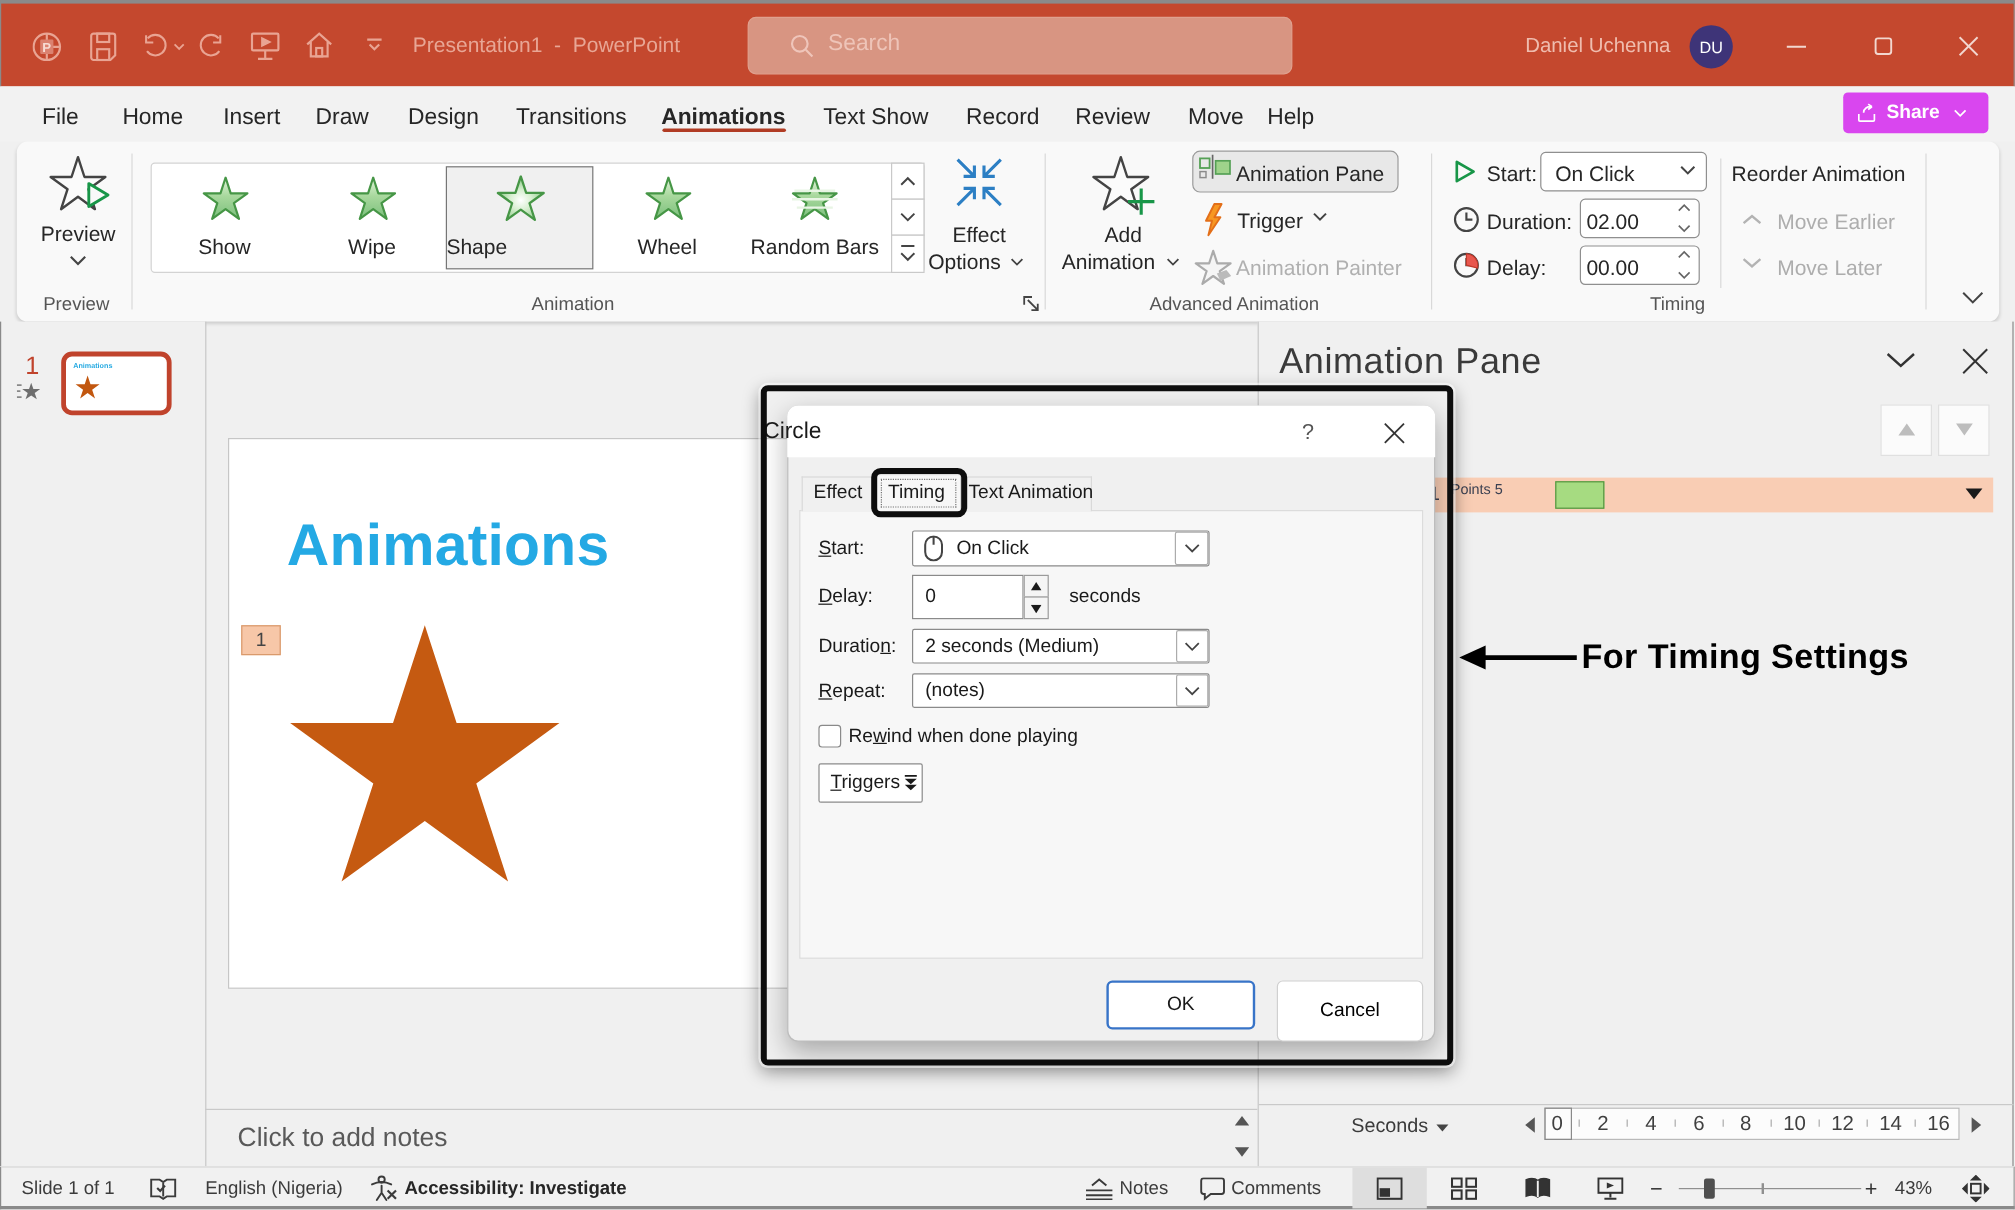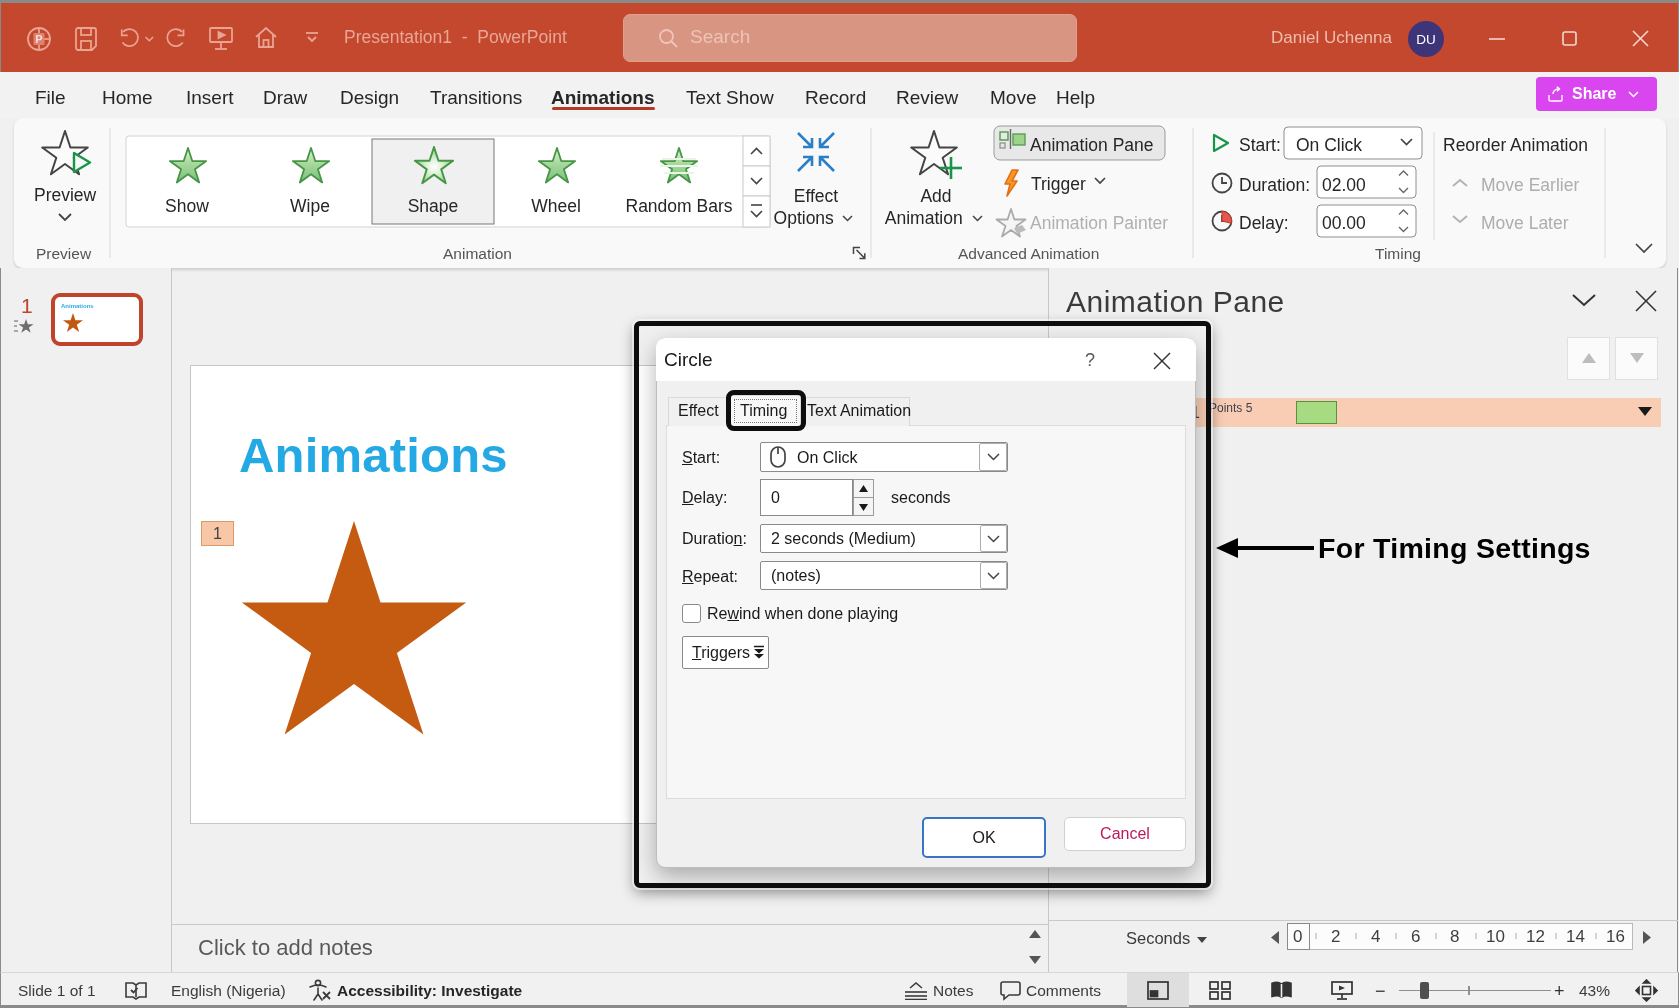--- a/index.html
+++ b/index.html
@@ -213,21 +213,21 @@
     </g>
 
  <path d="M1636 126 l8 8 8-8" fill="none" stroke="#444" stroke-width="1.7"></path>
 </svg>
 
 <div class="a" style="top:118px;left:0;width:1679px;height:150px;font-size:17.5px;color:#262626">
  <div class="a" style="left:34px;top:67px">Preview</div>
  <div class="a" style="left:36px;top:127px;font-size:15.5px;color:#555">Preview</div>
  <div class="a" style="left:126px;top:78px;width:122px;text-align:center">Show</div>
  <div class="a" style="left:249px;top:78px;width:122px;text-align:center">Wipe</div>
- <div class="a" style="left:372px;top:78px;width:122px;text-align:center">Shape</div>
+ <div class="a" style="left:372px;top:78px;width:122px;text-align:left">Shape</div>
  <div class="a" style="left:495px;top:78px;width:122px;text-align:center">Wheel</div>
  <div class="a" style="left:618px;top:78px;width:122px;text-align:center">Random Bars</div>
  <div class="a" style="left:776px;top:68px;width:80px;text-align:center">Effect</div>
  <div class="a" style="left:756px;top:90px;width:110px;text-align:center">Options&nbsp;&nbsp;&nbsp;</div>
  <svg class="a" style="left:842px;top:97px" width="11" height="7" viewBox="0 0 11 7" fill="none" stroke="#444" stroke-width="1.5">
       <path d="M1 1 l4.5 4.5 L10 1"></path>
     </svg>
  <div class="a" style="left:443px;top:127px;font-size:15.5px;color:#555">Animation</div>
  <div class="a" style="left:896px;top:68px;width:80px;text-align:center">Add</div>
  <div class="a" style="left:861px;top:90px;width:140px;text-align:center">Animation&nbsp;&nbsp;&nbsp;</div>
@@ -403,21 +403,21 @@
 <div class="a" style="left:1420px;top:982px;width:9px;height:17px;background:#4F4F4F;border-radius:2px"></div>
 <div class="a" style="left:1554px;top:981px;font-size:18px;color:#333">+</div>
 <div class="a" style="left:1579px;top:982px;font-size:15.5px;color:#3B3B3B">43%</div>
 <svg class="a" style="left:1635px;top:979px" width="23" height="23" viewBox="0 0 23 23" fill="none" stroke="#333" stroke-width="1.6">
     <path d="M11.5 1 l3 3 h-6 z M11.5 22 l3-3 h-6 z M1 11.5 l3-3 v6 z M22 11.5 l-3-3 v6 z" fill="#333"></path>
     <rect x="7.5" y="7.5" width="8" height="8"></rect>
   </svg>
 
 <div class="a" style="left:656px;top:338px;width:540px;height:530px;background:#F0F0F0;border:1px solid #BDBDBD;border-radius:9px;box-shadow:0 8px 22px rgba(0,0,0,.3)"></div>
 <div class="a" style="left:656px;top:338px;width:540px;height:43px;background:#FFF;border-radius:9px 9px 0 0"></div>
-<div class="a" style="left:664px;top:349px;font-size:19px;color:#1a1a1a">Circle</div>
+<div class="a" style="left:636px;top:349px;font-size:19px;color:#1a1a1a">Circle</div>
 <div class="a" style="left:1085px;top:350px;font-size:18px;color:#555">?</div>
 <svg class="a" style="left:1153px;top:352px" width="18" height="18" viewBox="0 0 18 18" fill="none" stroke="#333" stroke-width="1.5">
     <line x1="1" y1="1" x2="17" y2="17"></line>
     <line x1="17" y1="1" x2="1" y2="17"></line>
   </svg>
 
 <div class="a" style="left:666px;top:425px;width:520px;height:374px;background:#F7F7F7;border:1px solid #DCDCDC"></div>
 
 <div class="a" style="left:668px;top:397px;width:61px;height:29px;background:#F0F0F0;border:1px solid #D9D9D9;border-bottom:0"></div>
 <div class="a" style="left:729px;top:395px;width:72px;height:31px;background:#F7F7F7;border:1px solid #D9D9D9;border-bottom:0"></div>
@@ -474,16 +474,16 @@
 
 <div class="a" style="left:682px;top:636px;width:87px;height:33px;background:#FFF;border:1px solid #8A8A8A;border-radius:2px"></div>
 <div class="a" style="left:692px;top:644px;font-size:16px;color:#1a1a1a"><u>T</u>riggers</div>
 <svg class="a" style="left:752px;top:645px" width="14" height="14" viewBox="0 0 14 14">
     <line x1="2" y1="1.5" x2="12" y2="1.5" stroke="#1a1a1a" stroke-width="1.5"></line>
     <polygon points="2,4 12,4 7,8.5" fill="#1a1a1a"></polygon>
     <polygon points="2,9 12,9 7,13.5" fill="#1a1a1a"></polygon>
   </svg>
 
 <div class="a f" style="left:922px;top:817px;width:124px;height:41px;background:#FFF;border:2px solid #3874C8;border-radius:5px;justify-content:center;font-size:16px;color:#1a1a1a">OK</div>
-<div class="a f" style="left:1064px;top:817px;width:122px;height:34px;background:#FFF;border:1px solid #D0D0D0;border-radius:5px;justify-content:center;font-size:16px;color:#be185d">Cancel</div>
+<div class="a f" style="left:1064px;top:817px;width:122px;height:51px;background:#FFF;border:1px solid #D0D0D0;border-radius:5px;justify-content:center;font-size:16px;color:#000000">Cancel</div>
 
 <div class="a" style="left:634px;top:321px;width:577px;height:567px;border:5px solid #0d0d0d;border-radius:6px;box-shadow:0 0 0 2px rgba(255,255,255,.55),0 5px 14px rgba(0,0,0,.4)"></div>
 <div class="a" style="left:726px;top:390px;width:80px;height:41px;border:5px solid #0d0d0d;border-radius:8px;background:transparent"></div>
 
 </body></html>

